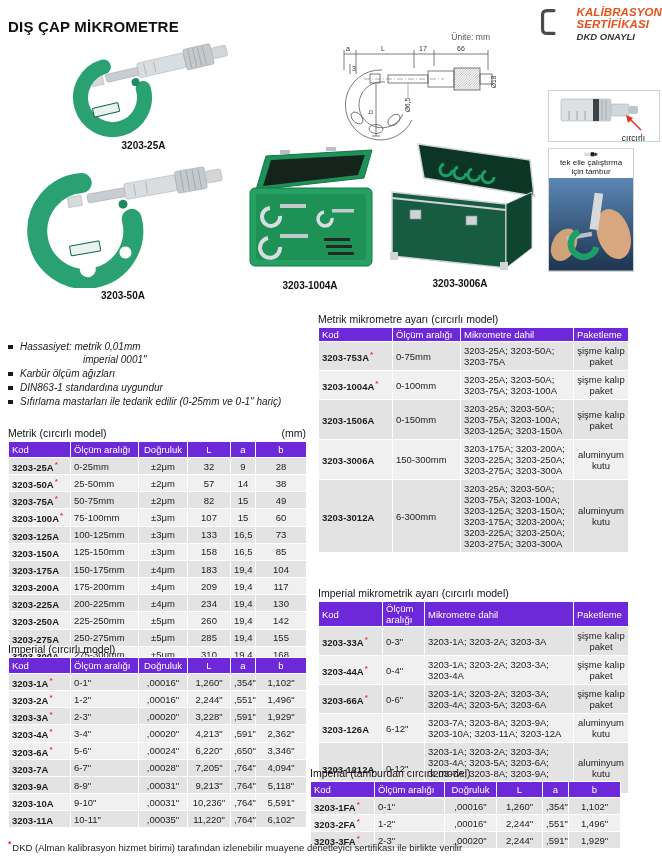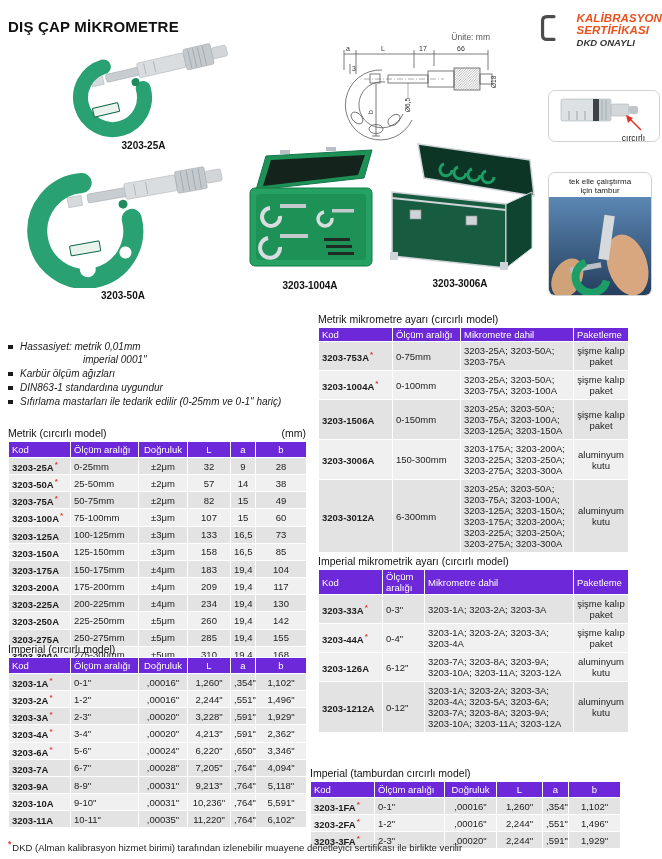--- a/index.html
+++ b/index.html
@@ -11,43 +11,43 @@
   figure.product figcaption{font-size:10px;font-weight:bold;color:#111;margin-top:2px;}
   #fig-25a{left:46px;top:38px;width:195px;}
   #fig-50a{left:4px;top:152px;width:238px;}
   #fig-1004a{left:240px;top:146px;width:140px;}
   #fig-3006a{left:384px;top:136px;width:152px;}
 
   .drawing{position:absolute;left:330px;top:28px;width:168px;height:118px;}
   .unit-note{position:absolute;right:8px;top:4px;font-size:8.5px;color:#555;}
   .drawing svg{position:absolute;left:0;top:12px;}
 
-  .badge{position:absolute;left:540px;top:6px;width:122px;display:flex;gap:20px;align-items:flex-start;}
+  .badge{position:absolute;left:540px;top:0;width:122px;display:flex;gap:20px;align-items:flex-start;}
   .badge-text{padding-top:6px;}
   .badge-orange{font-size:11.5px;font-weight:bold;font-style:italic;color:#e8511d;line-height:1.05;letter-spacing:.1px;}
   .badge-dark{font-size:9.5px;font-weight:bold;font-style:italic;color:#333;margin-top:1px;}
 
-  .panel{position:absolute;background:#fff;border:1px solid #d2d2d2;border-radius:7px;box-sizing:border-box;}
+  .panel{position:absolute;background:#fff;border:1px solid #d2d2d2;border-radius:0;box-sizing:border-box;}
   #panel-ratchet{left:548px;top:90px;width:112px;height:52px;padding:2px 4px 1px;}
   #panel-ratchet .panel-label{font-size:8.5px;text-align:right;padding-right:10px;margin-top:-4px;}
-  #panel-thimble{left:548px;top:148px;width:104px;height:124px;display:flex;flex-direction:column;align-items:center;padding-top:3px;overflow:hidden;margin-top:24px;}
+  #panel-thimble{left:548px;top:148px;width:86px;height:124px;display:flex;flex-direction:column;align-items:center;padding-top:3px;overflow:hidden;}
   #panel-thimble .panel-label{font-size:8px;text-align:center;line-height:1.15;margin:1px 0 2px;}
   .panel-photo{width:100%;flex:1;}
   .panel-photo svg{display:block;width:100%;height:100%;}
 
   ul.features{position:absolute;left:8px;top:340px;width:315px;margin:0;padding:0;list-style:none;font-size:10px;color:#1a1a1a;}
   ul.features li{position:relative;padding-left:12px;line-height:13px;margin-bottom:1px;font-style:italic;}
   ul.features li::before{content:"";position:absolute;left:0;top:4.5px;width:4.5px;height:4.5px;background:#1a1a1a;}
   .feat-line2{display:block;padding-left:63px;}
 
   .tbl-block{position:absolute;}
   #block-metric{left:8px;top:427px;width:298px;}
   #block-imperial{left:8px;top:643px;width:298px;}
   #block-msets{left:318px;top:313px;width:310px;}
-  #block-isets{left:318px;top:555px;width:310px;}
+  #block-isets{left:318px;top:587px;width:310px;}
   #block-friction{left:310px;top:767px;width:310px;}
   .tbl-title-row{display:flex;justify-content:space-between;font-size:10.5px;font-weight:normal;margin-bottom:2px;color:#111;}
 
   table.dtable{border-collapse:collapse;table-layout:fixed;width:100%;font-size:9.5px;color:#222;}
   table.dtable th{background:#6d28d9;color:#fff;font-weight:normal;text-align:left;padding:1px 3px;border:1px solid #fff;line-height:11px;}
   table.dtable td{padding:1px 3px;border:1px solid #fff;vertical-align:middle;line-height:11px;}
   table.dtable tr.odd td{background:#e3e3e3;}
   table.dtable tr.even td{background:#f0f0f0;}
   table.compact th{height:13px;}
   table.compact td{height:12px;}
@@ -612,20 +612,26 @@
             <td class="pak">şişme kalıp paket</td>
           </tr>
 
           <tr class="even">
             <td class="kod-cell"><span>3203-44A</span><span class="star">*</span></td>
             <td>0-4"</td>
             <td>3203-1A; 3203-2A; 3203-3A; 3203-4A</td>
             <td class="pak">şişme kalıp paket</td>
           </tr>
 
+          <tr class="odd">
+            <td class="kod-cell"><span>3203-66A</span><span class="star">*</span></td>
+            <td>0-6"</td>
+            <td>3203-1A; 3203-2A; 3203-3A; 3203-4A; 3203-5A; 3203-6A</td>
+            <td class="pak">şişme kalıp paket</td>
+          </tr>
 
           <tr class="even">
             <td class="kod-cell"><span>3203-126A</span><span class="star"></span></td>
             <td>6-12"</td>
             <td>3203-7A; 3203-8A; 3203-9A; 3203-10A; 3203-11A; 3203-12A</td>
             <td class="pak">aluminyum kutu</td>
           </tr>
 
           <tr class="odd">
             <td class="kod-cell"><span>3203-1212A</span><span class="star"></span></td>

